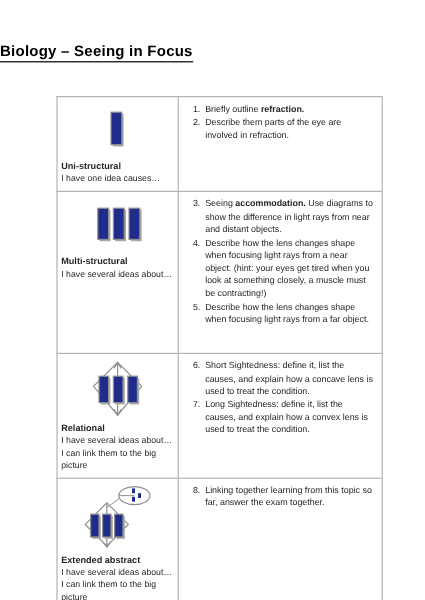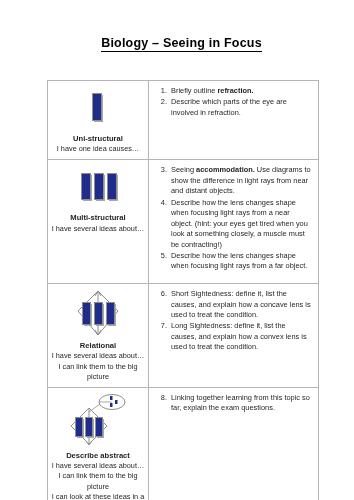--- a/index.html
+++ b/index.html
@@ -16,23 +16,23 @@
   }
   .page {
     position: relative;
     width: 354px;
     height: 500px;
     background: #ffffff;
   }
   .doc-title {
     position: absolute;
     top: 36px;
-    left: 16px;
+    left: 0;
     width: 331px;
-    text-align: center;
+    text-align: left;
     font-size: 12.5px;
     font-weight: bold;
     letter-spacing: 0.2px;
     color: #000000;
   }
   .doc-title span {
     border-bottom: 1.4px solid #000000;
     padding-bottom: 1px;
   }
   .solo-table {
@@ -43,27 +43,27 @@
     border-collapse: collapse;
     table-layout: fixed;
   }
   .solo-table td {
     border: 1px solid #b4b4b4;
     vertical-align: top;
     padding: 0;
   }
   td.level-cell {
     width: 94px;
-    text-align: center;
+    text-align: left;
     padding: 5px 3px 5px 3px;
     vertical-align: top;
   }
   td.tasks-cell {
     width: 162px;
-    padding: 5px 5px 11px 2px;
+    padding: 5px 5px 22px 2px;
   }
   .icon-wrap {
     height: 46px;
     display: flex;
     align-items: center;
     justify-content: center;
     margin-bottom: 2px;
   }
   .icon-wrap.tall {
     height: 50px;
@@ -118,21 +118,21 @@
               <rect x="11" y="3" width="9" height="27" fill="#a8a8a8"></rect>
               <rect x="9.5" y="1.5" width="9" height="27" fill="#1f2c8c" stroke="#8f8f8f" stroke-width="1"></rect>
             </svg>
           </div>
           <div class="level-name">Uni-structural</div>
           <div class="level-desc">I have one idea causes…</div>
         </td>
         <td class="tasks-cell">
           <ol class="tasks">
             <li><span>Briefly outline </span><b>refraction.</b></li>
-            <li><span>Describe which parts of the eye are involved in refraction.</span></li>
+            <li><span>Describe them parts of the eye are involved in refraction.</span></li>
           </ol>
         </td>
       </tr>
 
       <tr>
         <td class="level-cell">
           <div class="icon-wrap">
             <svg width="46" height="34" viewBox="0 0 46 34">
               <rect x="8" y="4" width="9" height="26" fill="#a8a8a8"></rect>
               <rect x="21" y="4" width="9" height="26" fill="#a8a8a8"></rect>
@@ -196,28 +196,28 @@
               <path d="M22 16 L22 52" stroke="#8f8f8f" stroke-width="1" fill="none"></path>
               <path d="M19 49 L22 53 L25 49" fill="none" stroke="#8f8f8f" stroke-width="1"></path>
               <rect x="10" y="27" width="7" height="19" fill="#a8a8a8"></rect>
               <rect x="20" y="27" width="7" height="19" fill="#a8a8a8"></rect>
               <rect x="30" y="27" width="7" height="19" fill="#a8a8a8"></rect>
               <rect x="8.5" y="25.5" width="7" height="19" fill="#1f2c8c" stroke="#8f8f8f" stroke-width="1"></rect>
               <rect x="18.5" y="25.5" width="7" height="19" fill="#1f2c8c" stroke="#8f8f8f" stroke-width="1"></rect>
               <rect x="28.5" y="25.5" width="7" height="19" fill="#1f2c8c" stroke="#8f8f8f" stroke-width="1"></rect>
             </svg>
           </div>
-          <div class="level-name">Describe abstract</div>
+          <div class="level-name">Extended abstract</div>
           <div class="level-desc">I have several ideas about…</div>
           <div class="level-desc">I can link them to the big picture</div>
           <div class="level-desc">I can look at these ideas in a new and different way</div>
         </td>
         <td class="tasks-cell">
           <ol class="tasks" start="8">
-            <li><span>Linking together learning from this topic so far, explain the exam questions.</span></li>
+            <li><span>Linking together learning from this topic so far, answer the exam together.</span></li>
           </ol>
         </td>
       </tr>
 
     </tbody>
   </table>
 
 </div>
 
 </body></html>

